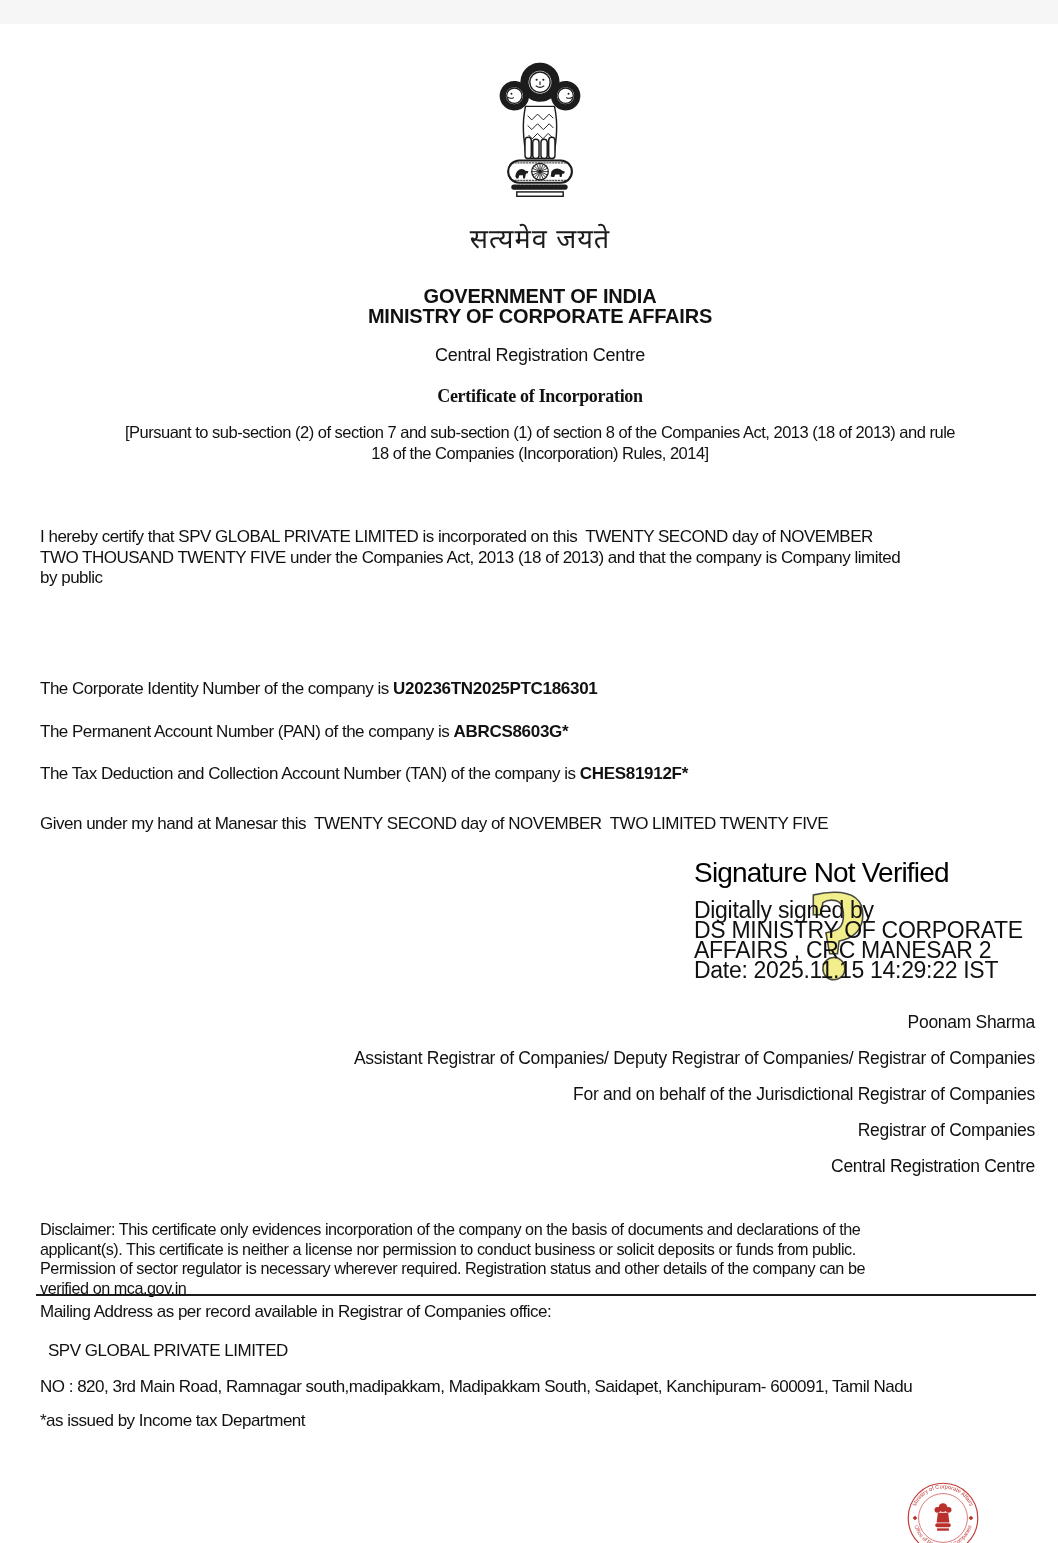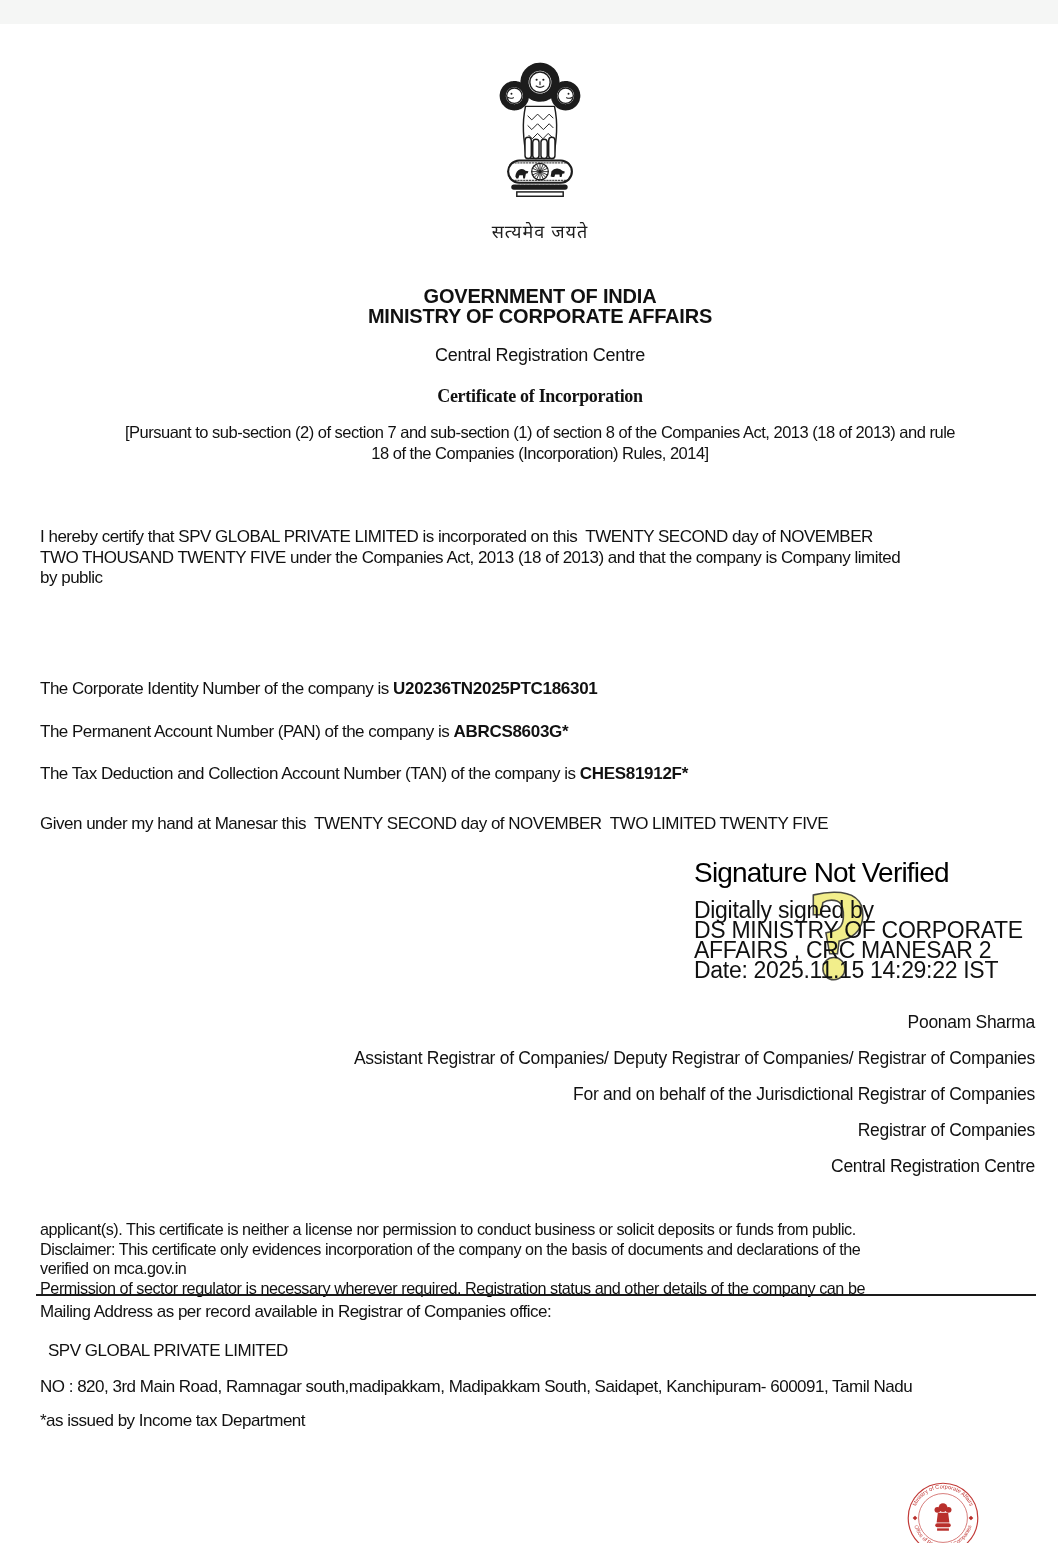--- a/index.html
+++ b/index.html
@@ -13,21 +13,21 @@
     font-family: "Liberation Sans", "DejaVu Sans", sans-serif;
     color: #111;
   }
   .top-strip {
     position: absolute; top: 0; left: 0; width: 100%; height: 24px;
     background: #f5f6f5;
   }
   .centered-col { position: absolute; left: 40px; width: 1000px; text-align: center; }
 
   .emblem-wrap { top: 58px; }
-  .emblem-caption { margin-top: 10px; font-size: 18px; color: #1c1c1c; letter-spacing: 1px; }
+  .emblem-caption { margin-top: 10px; font-size: 27px; color: #1c1c1c; letter-spacing: 1px; }
 
   .header-block { top: 286px; }
   .h-bold { font-size: 20px; font-weight: bold; line-height: 20px; letter-spacing: -0.2px; }
   .h-centre { margin-top: 19px; font-size: 18px; letter-spacing: -0.3px; }
   .h-cert { margin-top: 20px; font-size: 18px; font-weight: bold; letter-spacing: -0.3px; font-family: Liberation Serif, serif; }
   .pursuant { margin-top: 15px; font-size: 16.5px; line-height: 21px; letter-spacing: -0.5px; }
 
   .pre { white-space: pre; }
   .body-text { font-size: 17px; letter-spacing: -0.5px; line-height: 20.5px; }
 
@@ -166,24 +166,24 @@
 
   <div class="signatory">
     <div>Poonam Sharma</div>
     <div>Assistant Registrar of Companies/ Deputy Registrar of Companies/ Registrar of Companies</div>
     <div>For and on behalf of the Jurisdictional Registrar of Companies</div>
     <div>Registrar of Companies</div>
     <div>Central Registration Centre</div>
   </div>
 
   <div class="disclaimer">
+    <div class="pre">Disclaimer: This certificate only evidences incorporation of the company on the basis of documents and declarations of the</div>
     <div class="pre">applicant(s). This certificate is neither a license nor permission to conduct business or solicit deposits or funds from public.</div>
-    <div class="pre">Disclaimer: This certificate only evidences incorporation of the company on the basis of documents and declarations of the</div>
+    <div class="pre">Permission of sector regulator is necessary wherever required. Registration status and other details of the company can be</div>
     <div class="pre">verified on mca.gov.in</div>
-    <div class="pre">Permission of sector regulator is necessary wherever required. Registration status and other details of the company can be</div>
   </div>
 
   <div class="rule"></div>
 
   <div class="mailing-heading body-text pre">Mailing Address as per record available in Registrar of Companies office:</div>
   <div class="company-name body-text pre">SPV GLOBAL PRIVATE LIMITED</div>
   <div class="company-addr body-text pre">NO : 820, 3rd Main Road, Ramnagar south,madipakkam, Madipakkam South, Saidapet, Kanchipuram- 600091, Tamil Nadu</div>
   <div class="footnote body-text pre">*as issued by Income tax Department</div>
 
   <div class="seal">

